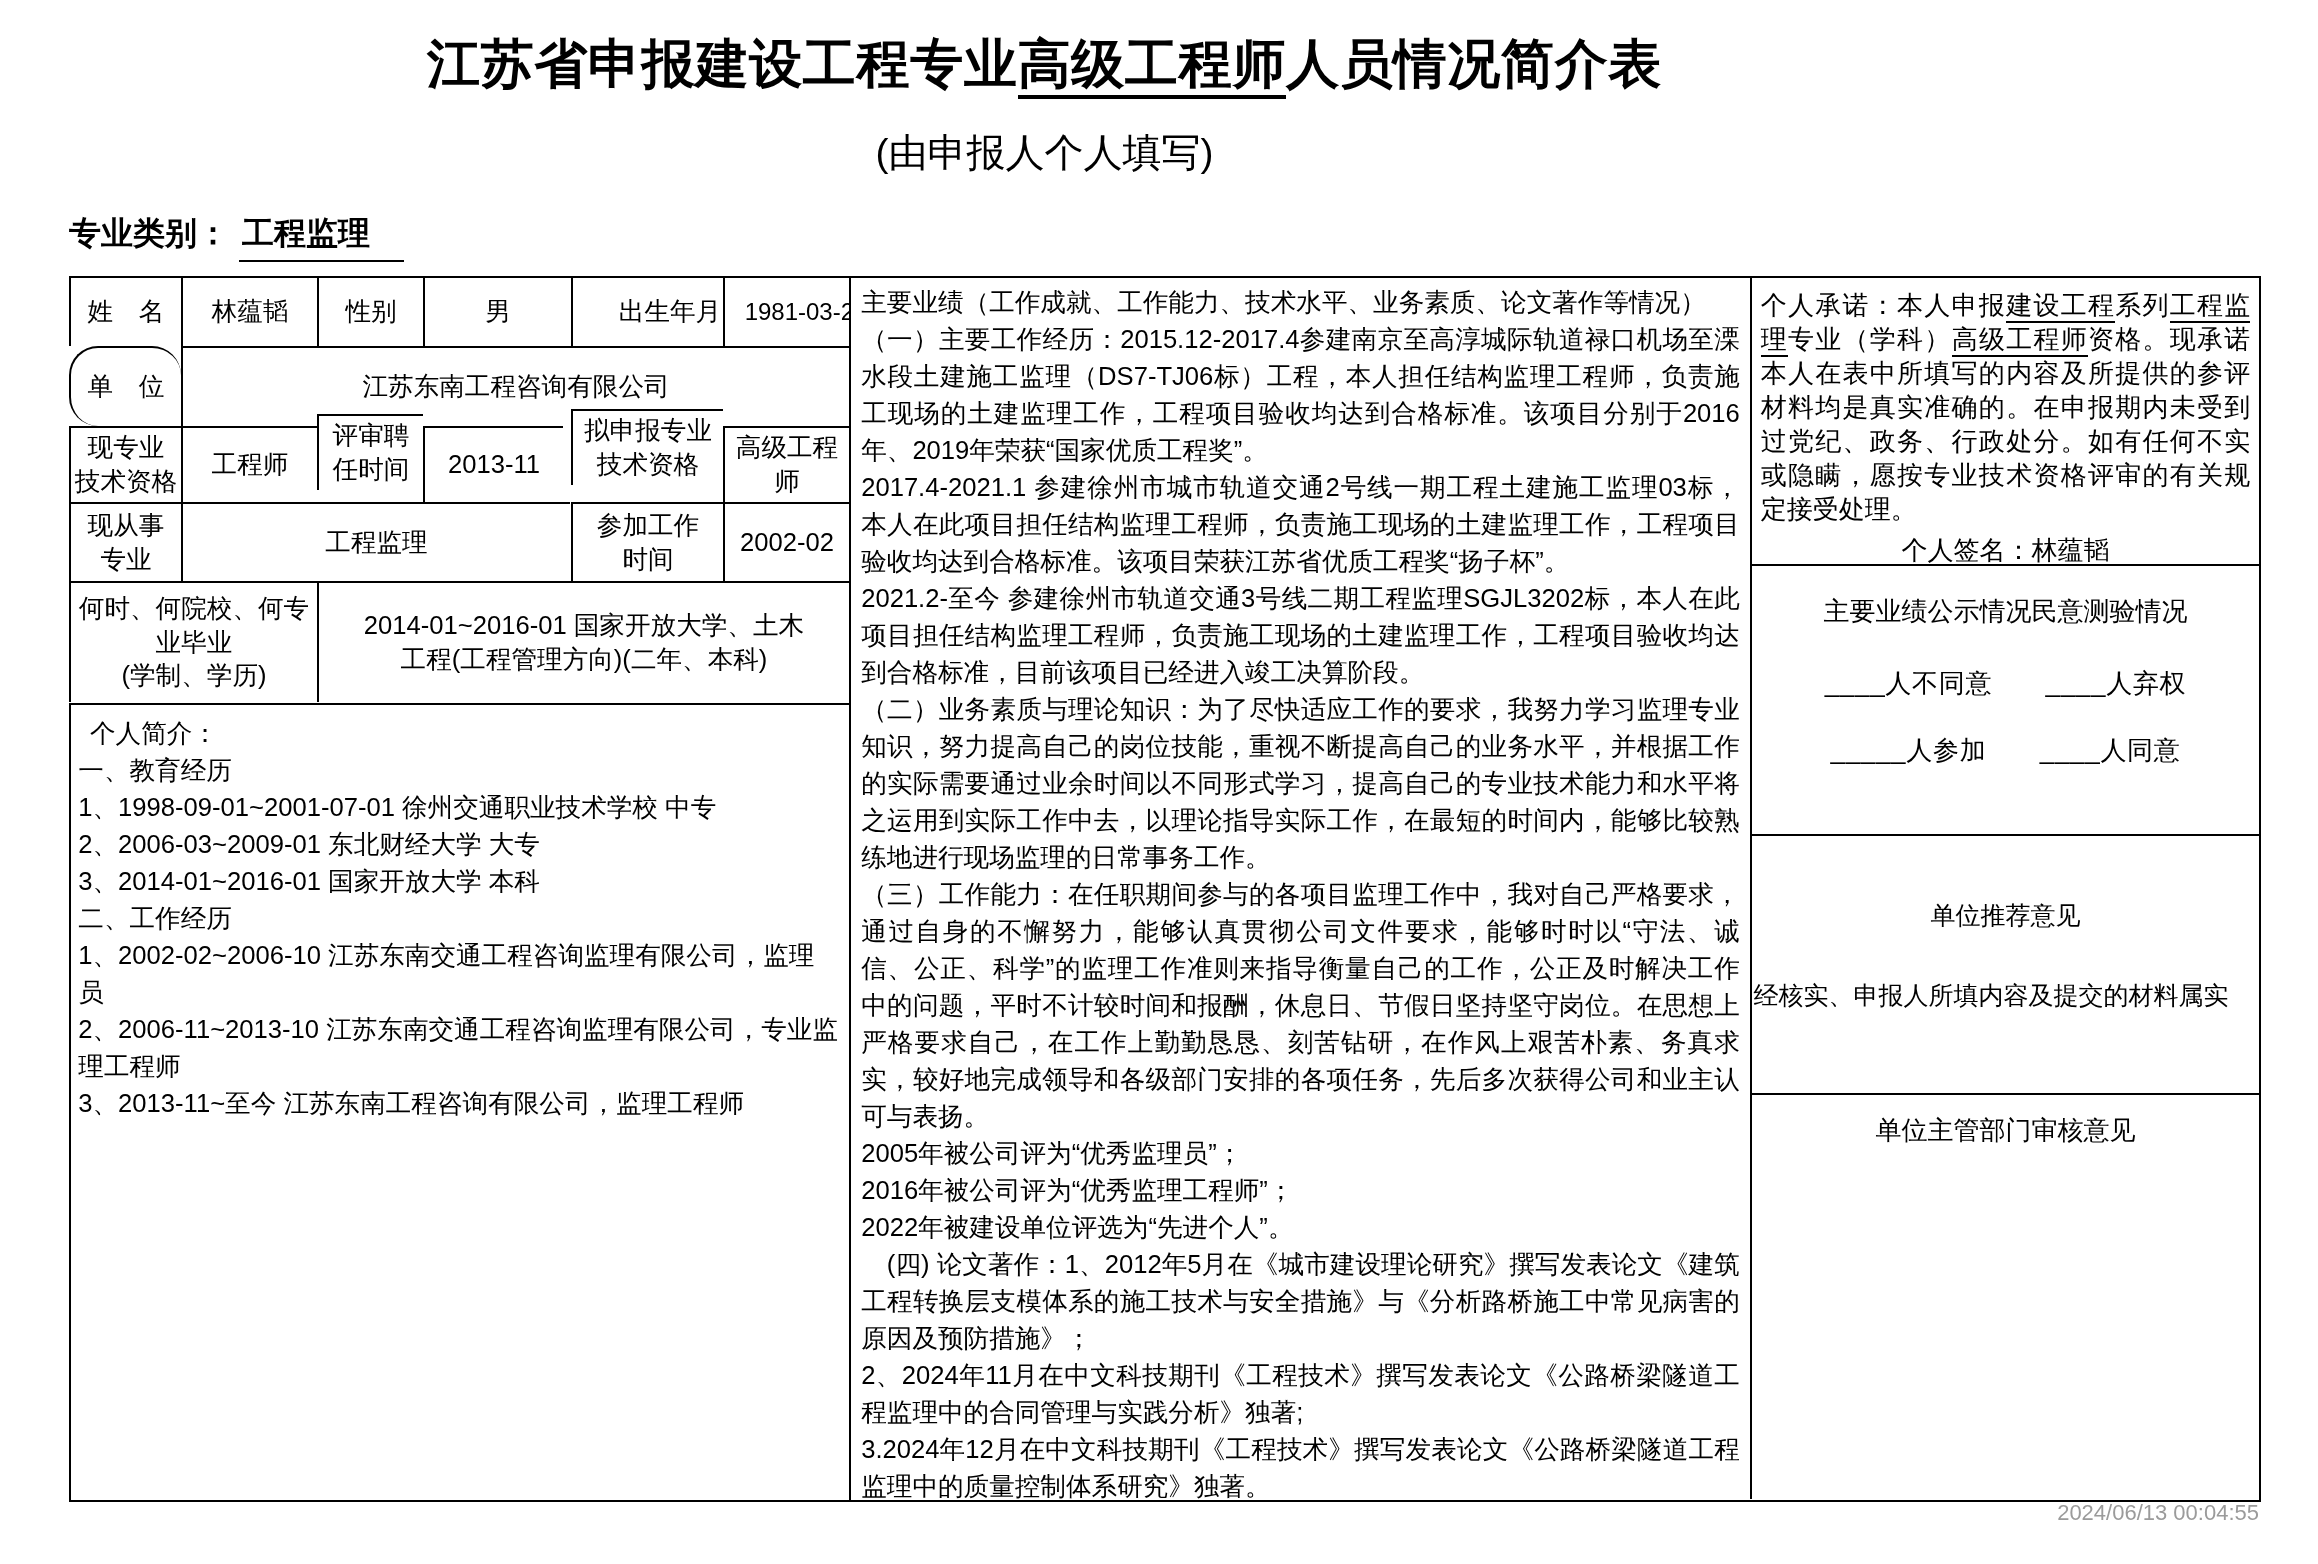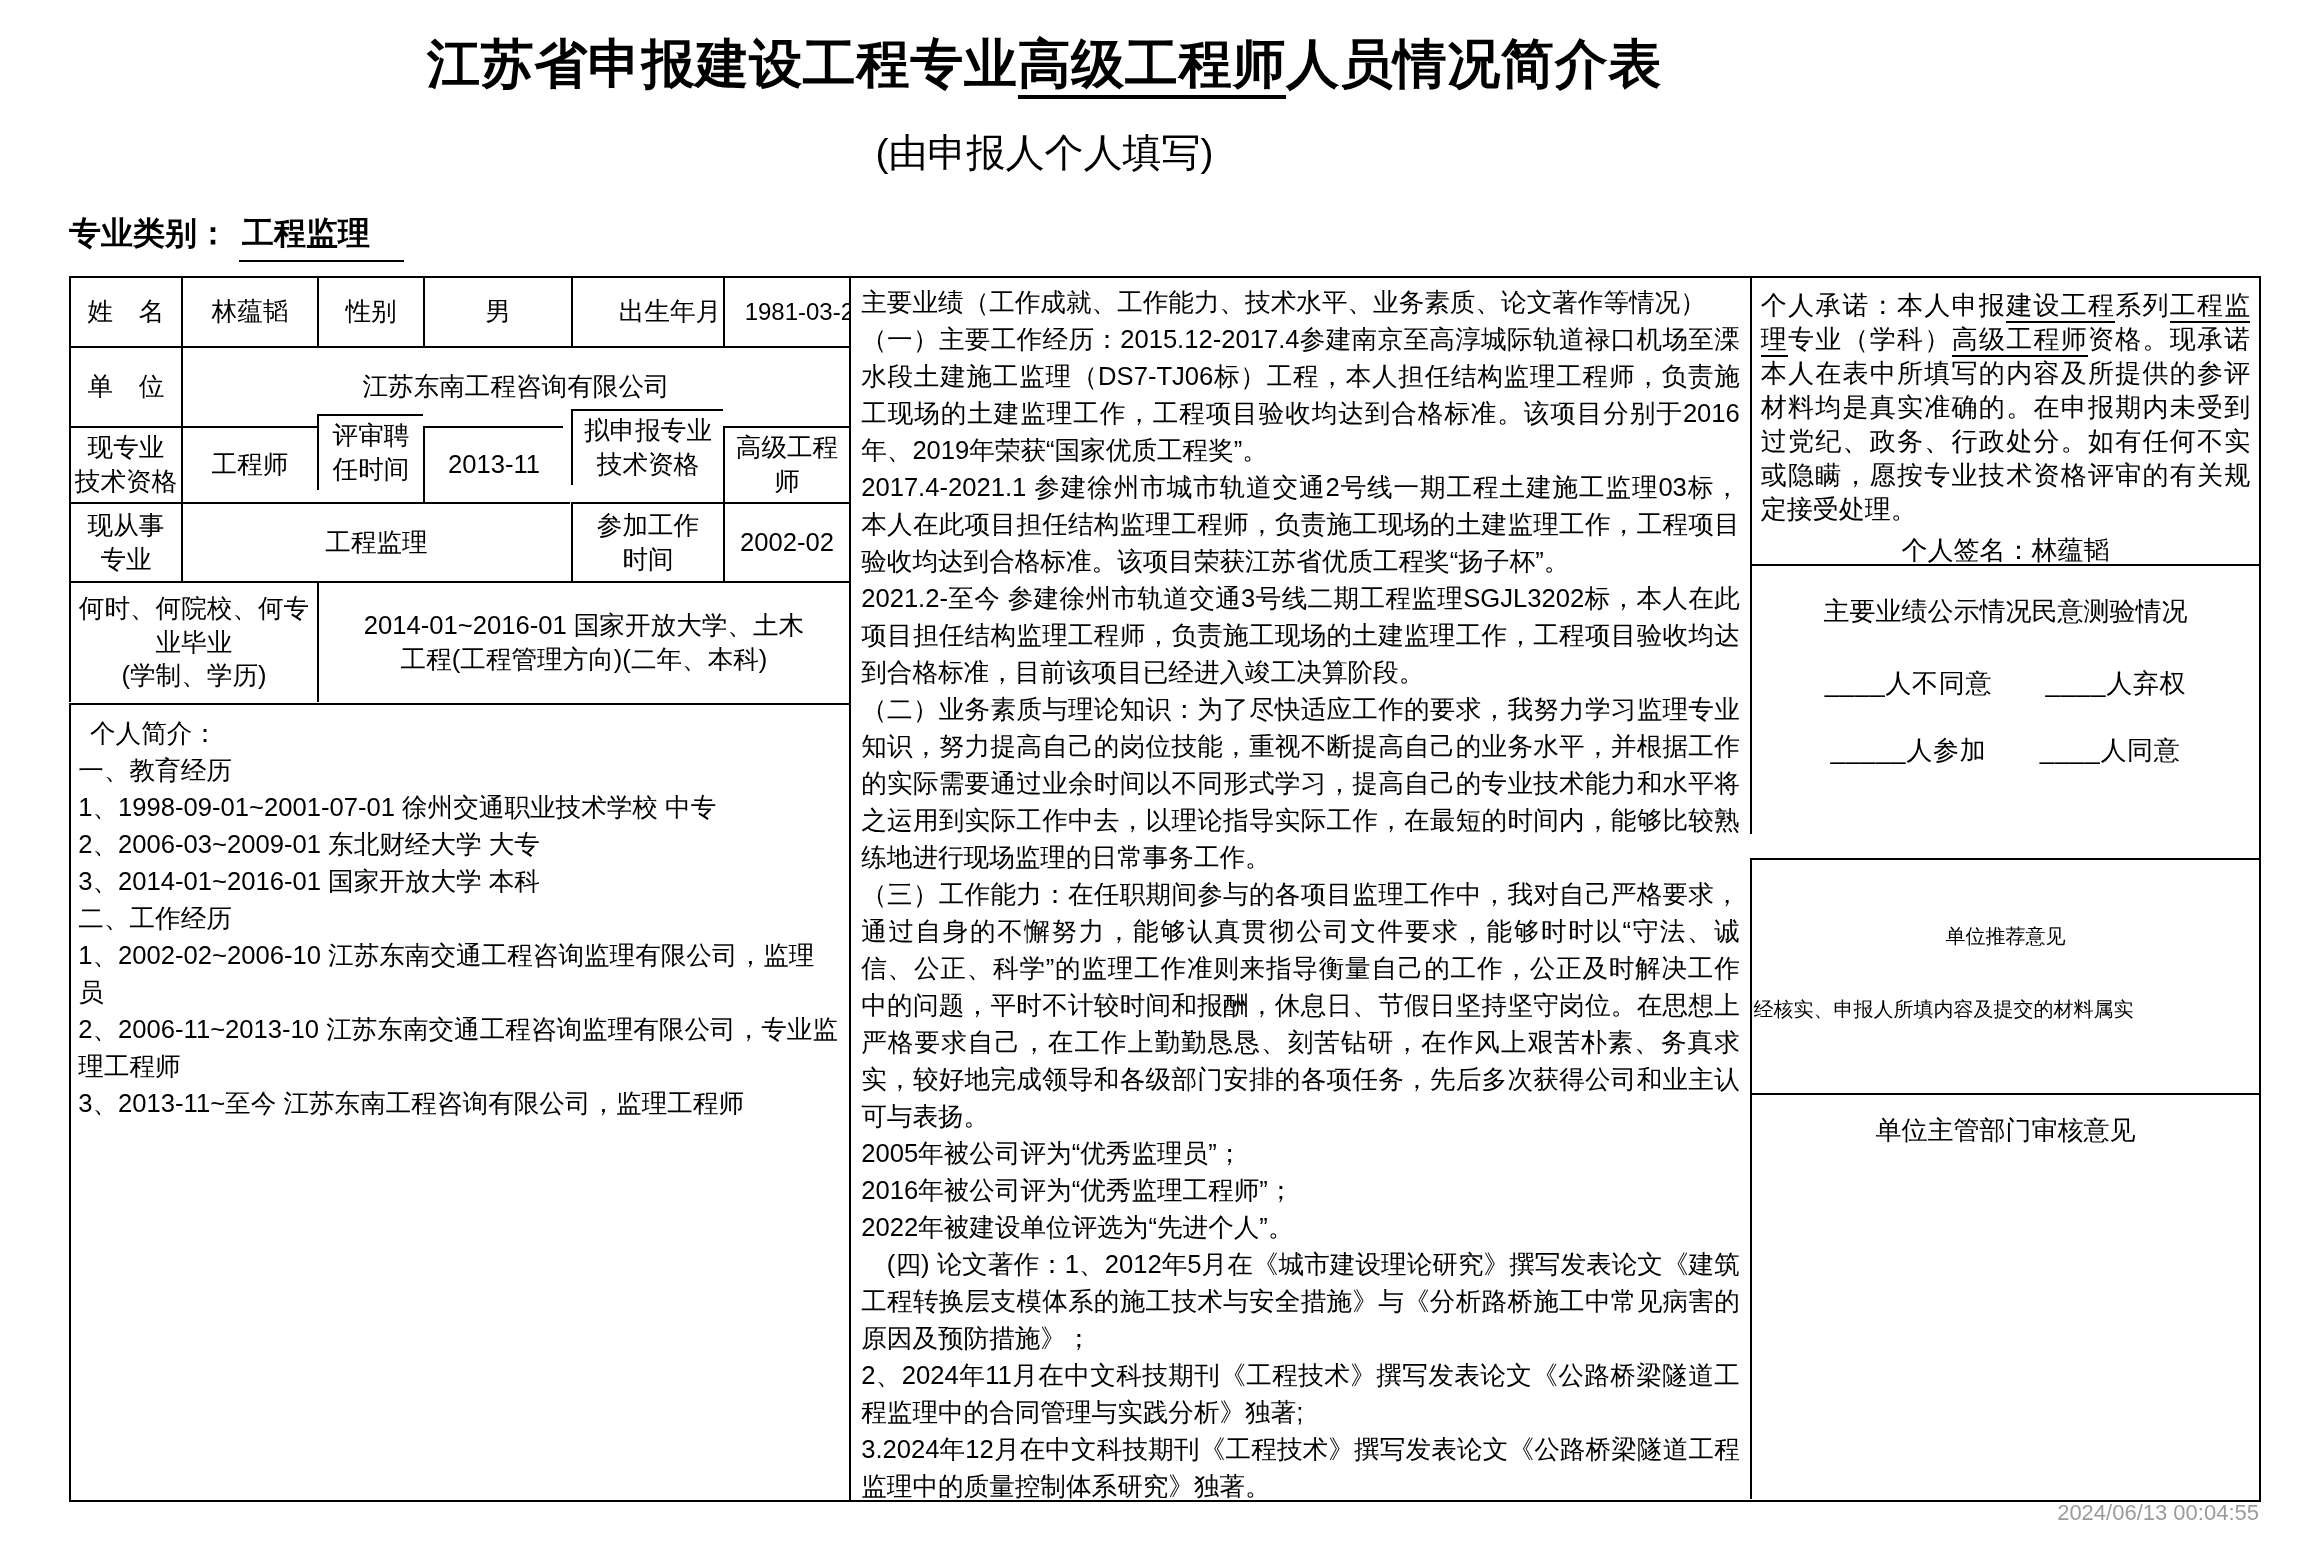--- a/index.html
+++ b/index.html
@@ -50,21 +50,21 @@
     display:flex;flex-direction:column;align-items:stretch;justify-content:flex-start;
     padding:10.2px 8.8px 4.4px 8.8px;font-size:26px;line-height:34px;
     text-align:justify;white-space:normal;
   }
   .commit-text{text-align:justify;}
   .commit-text .u{border-bottom:2.2px solid #000;padding-bottom:0.7px;}
   .signature{text-align:center;margin-top:7.3px;font-size:26px;}
   .poll-cell{display:block;text-align:center;white-space:normal;padding-top:28px;font-size:26px;}
   .poll-title{margin-bottom:38px;}
   .poll-line{margin-bottom:32px;letter-spacing:0.7px;}
-  .rec-cell{display:block;text-align:center;white-space:normal;padding-top:63px;font-size:20px;margin-top:24px;}
+  .rec-cell{display:block;text-align:center;white-space:normal;padding-top:63px;font-size:25px;}
   .rec-body{margin-top:47px;text-align:left;padding:0 1.5px;}
   .rev-cell{display:block;text-align:center;white-space:normal;padding-top:17.5px;font-size:26px;}
   
   .timestamp{
     position:absolute;right:60px;top:1500px;font-size:22px;color:#9b9b9b;
     font-family:"Liberation Sans","DejaVu Sans",sans-serif;
   }
 </style>
 </head>
 <body>
@@ -79,21 +79,21 @@
 
   <div class="tbl">
 
     <div class="cell" style="left:0;top:0;width:112px;height:70px;">姓　名</div>
     <div class="cell" style="left:112px;top:0;width:136px;height:70px;">林蕴韬</div>
     <div class="cell" style="left:248px;top:0;width:106px;height:70px;">性别</div>
     <div class="cell" style="left:354px;top:0;width:148px;height:70px;">男</div>
     <div class="cell" style="left:502px;top:0;width:152px;height:70px;padding-left:44px;">出生年月</div>
     <div class="cell c-sm c-nowrap" style="left:654px;top:0;width:126px;height:70px;padding-left:38px;">1981-03-27</div>
 
-    <div class="cell" style="left:0;top:70px;width:112px;height:80px;">单　位</div>
+    <div class="cell" style="left:0;top:70px;width:112px;height:80px;border-radius:29px;">单　位</div>
     <div class="cell" style="left:112px;top:70px;width:668px;height:80px;">江苏东南工程咨询有限公司</div>
 
     <div class="cell" style="left:0;top:150px;width:112px;height:76px;">现专业
 技术资格</div>
     <div class="cell" style="left:112px;top:150px;width:136px;height:76px;">工程师</div>
     <div class="cell" style="left:248px;top:138px;width:106px;height:76px;">评审聘
 任时间</div>
     <div class="cell" style="left:354px;top:150px;width:140px;height:76px;">2013-11</div>
     <div class="cell" style="left:502px;top:133px;width:152px;height:76px;">拟申报专业
 技术资格</div>

